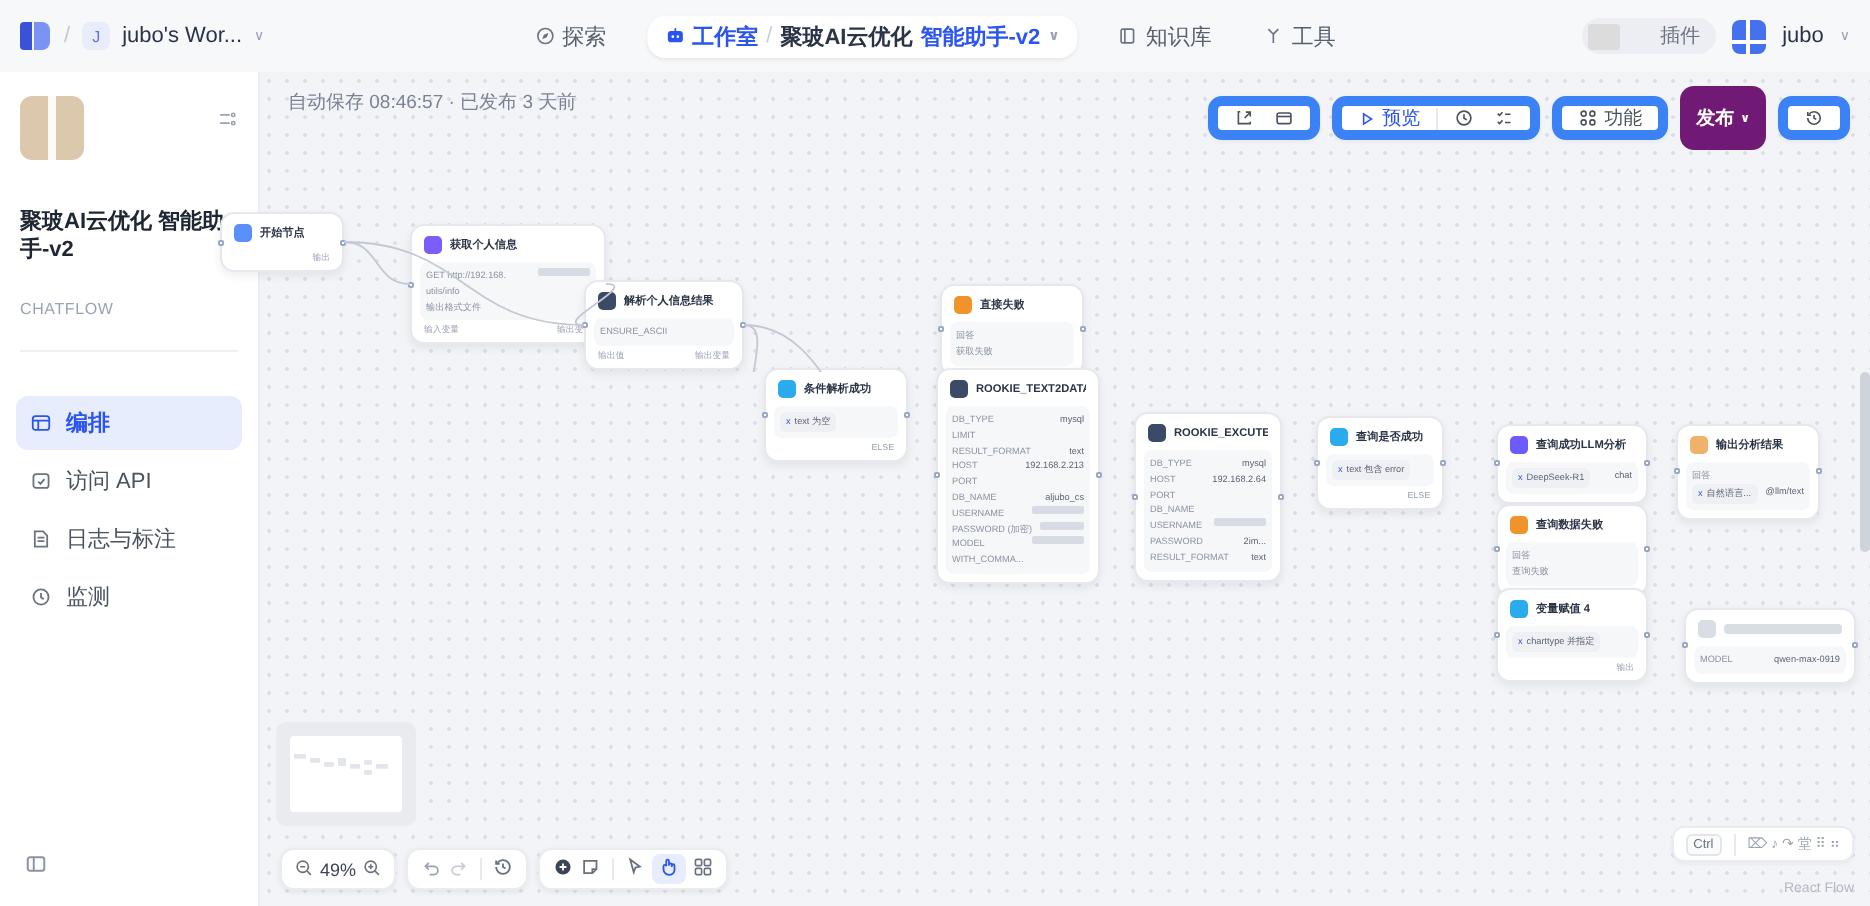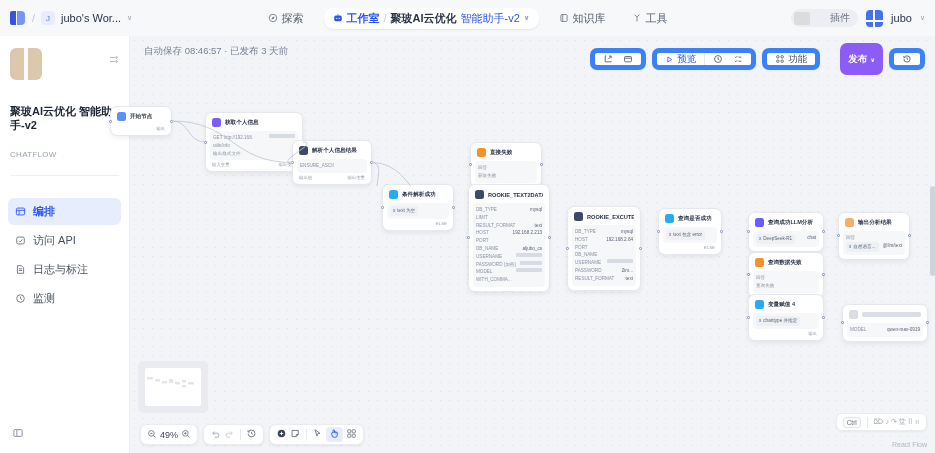--- a/index.html
+++ b/index.html
@@ -24,21 +24,21 @@
   .caret { font-size: 7px; color: #9aa2b4; }
 
   .tb-center { position: absolute; left: 50%; transform: translateX(-50%);
                display: flex; align-items: center; gap: 14px; }
   .navitem { display: flex; align-items: center; gap: 4px; font-size: 11px; color: #57606f;
              padding: 3px 6px; border-radius: 9px; white-space: nowrap; }
   .navitem.active { background: #ffffff; color: #2b55f0; font-weight: bold;
                     box-shadow: 0 1px 2px rgba(16,24,40,.08); padding: 3px 9px; }
   .navitem.active .navslash { color: #c8cedb; font-weight: normal; }
   .crumb-dark { color: #2b3447; font-weight: bold; }
-  .crumb-blue { color: #2b55f0; font-weight: normal; }
+  .crumb-blue { color: #2b55f0; font-weight: bold; }
   .ic { display: inline-block; line-height: 0; }
 
   .tb-right { margin-left: auto; display: flex; align-items: center; gap: 8px; }
   .plugin-pill { display: flex; align-items: center; gap: 20px; background: #eceef3; border-radius: 10px;
                  padding: 2px 8px 2px 3px; font-size: 10px; color: #6b7policy; color: #6b7280; }
   .plugin-sq { width: 16px; height: 13px; background: #dcdcdc; border-radius: 2px; }
   .user-ava { width: 17px; height: 17px; border-radius: 4px; background: #4571ef; position: relative; overflow: hidden; }
   .user-ava::before { content:""; position:absolute; left:7px; top:0; width:2px; height:17px; background:#fff; }
   .user-ava::after { content:""; position:absolute; left:0; top:10px; width:17px; height:2px; background:#fff; }
   .user-name { font-size: 11px; color: #2b3447; }
@@ -72,22 +72,22 @@
   .savebar { position: absolute; left: 0; top: 0; height: 30px; display: flex; align-items: center;
              padding-left: 14px; font-size: 9.5px; color: #7a8396; }
 
   .toolbar { position: absolute; right: 10px; top: 7px; display: flex; align-items: center; gap: 6px; }
   .tgrp { display: flex; align-items: center; gap: 2px; background: #fff; border: 5px solid #3b82f6;
           border-radius: 7px; padding: 3px 4px; box-shadow: 0 1px 2px rgba(16,24,40,.05); height: 22px; }
   .tbtn { display: flex; align-items: center; gap: 3px; font-size: 9.5px; color: #49525f;
           padding: 0 4px; height: 16px; border-radius: 4px; white-space: nowrap; }
   .tbtn.blue { color: #2b55f0; }
   .vline { width: 1px; height: 11px; background: #e7e9ee; margin: 0 2px; }
-  .pub-btn { background: #8b5cf6; color: #fff; font-size: 9.5px; border-radius: 7px;
-             height: 22px; display: flex; align-items: center; gap: 3px; padding: 16px 8px; font-weight: bold; margin-left: 14px; }
+  .pub-btn { background: #701a75; color: #fff; font-size: 9.5px; border-radius: 7px;
+             height: 22px; display: flex; align-items: center; gap: 3px; padding: 16px 8px; font-weight: bold; }
 
   
   .node { position: absolute; background: #fff; border: 1px solid #e6e8ee; border-radius: 7px;
           box-shadow: 0 2px 5px rgba(16,24,40,.07); padding: 4px; }
   .nhead { display: flex; align-items: center; gap: 4px; padding: 1px 2px 3px 2px; }
   .nico { width: 9px; height: 9px; border-radius: 2.5px; flex: 0 0 9px; }
   .ntitle { font-size: 5.6px; font-weight: bold; color: #2b3447; white-space: nowrap; overflow: hidden; }
   .nbody { background: #f6f7f9; border-radius: 4px; padding: 3px; margin-top: 1px; }
   .nrow { display: flex; justify-content: space-between; gap: 4px; font-size: 4.6px; color: #8b93a3;
           line-height: 1.7; white-space: nowrap; overflow: hidden; }

